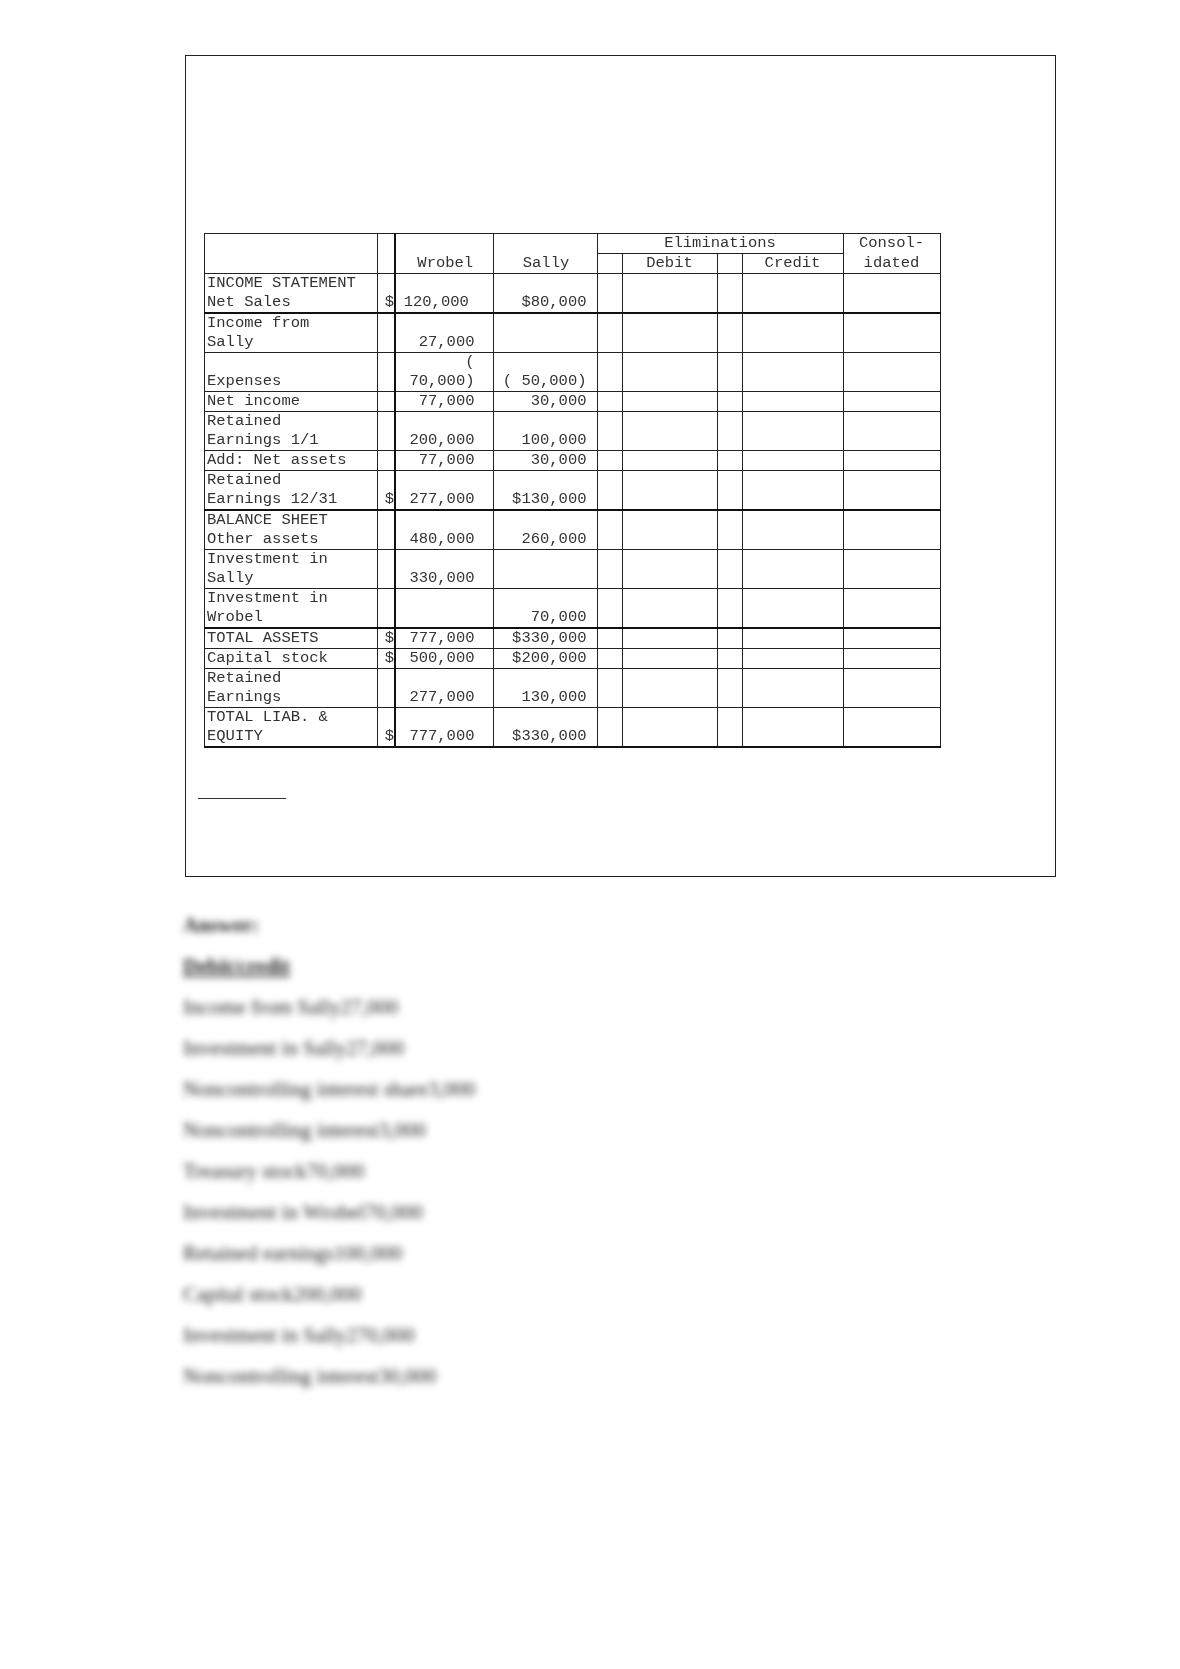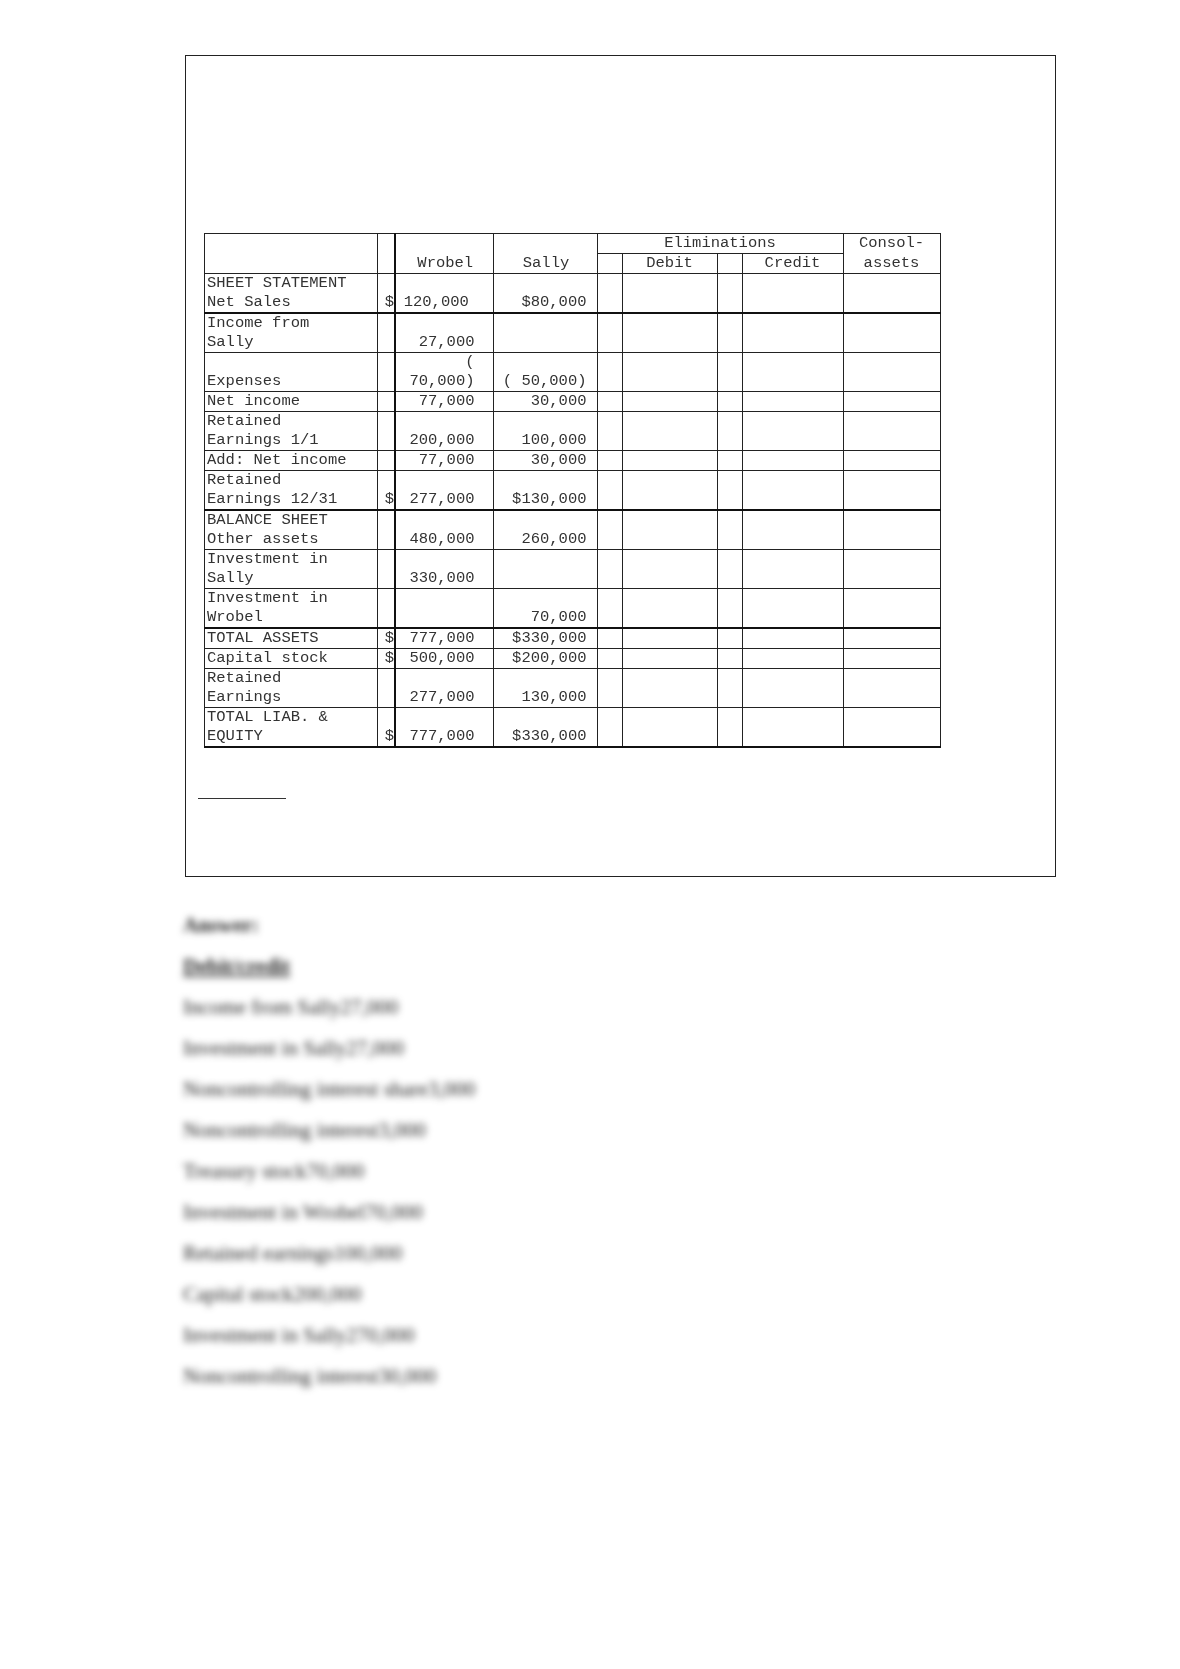--- a/index.html
+++ b/index.html
@@ -39,25 +39,25 @@
       <td class="num thickL hdr" rowspan="2" style="vertical-align:bottom !important;text-align:center;padding-right:0 !important;">Wrobel</td>
       <td class="nums hdr" rowspan="2" style="vertical-align:bottom !important;text-align:center;padding-right:0 !important;">Sally</td>
       <td class="hdr" colspan="4">Eliminations</td>
       <td class="con hdr" style="border-bottom:none;">Consol-</td>
     </tr>
     <tr class="rowh1 thickB">
       <td class="nar"></td>
       <td class="deb hdr">Debit</td>
       <td class="nar"></td>
       <td class="cre hdr">Credit</td>
-      <td class="con hdr" style="border-top:none;">assets</td>
+      <td class="con hdr" style="border-top:none;">idated</td>
     </tr>
   <tr class="rowh2">
         <td class="lbl" style="border-bottom: 2px solid rgb(17, 17, 17);">
-          <div>SHEET STATEMENT</div>
+          <div>INCOME STATEMENT</div>
           <div>Net Sales</div>
         </td>
         <td class="dol" style="border-bottom: 2px solid rgb(17, 17, 17);">$</td>
         <td class="num thickL" style="border-bottom: 2px solid rgb(17, 17, 17); text-align: center;">120,000</td>
         <td class="nums" style="border-bottom: 2px solid rgb(17, 17, 17);">$80,000</td>
         <td class="nar" style="border-bottom: 2px solid rgb(17, 17, 17);"></td>
         <td class="deb" style="border-bottom: 2px solid rgb(17, 17, 17);"></td>
         <td class="nar" style="border-bottom: 2px solid rgb(17, 17, 17);"></td>
         <td class="cre" style="border-bottom: 2px solid rgb(17, 17, 17);"></td>
         <td class="con" style="border-bottom: 2px solid rgb(17, 17, 17);"></td>
@@ -111,21 +111,21 @@
         <td class="num thickL">200,000</td>
         <td class="nums">100,000</td>
         <td class="nar"></td>
         <td class="deb"></td>
         <td class="nar"></td>
         <td class="cre"></td>
         <td class="con"></td>
       </tr>
       <tr class="rowh1">
         <td class="lbl">
-          <div>Add: Net income</div>
+          <div>Add: Net assets</div>
         </td>
         <td class="dol"></td>
         <td class="num thickL">77,000</td>
         <td class="nums">30,000</td>
         <td class="nar"></td>
         <td class="deb"></td>
         <td class="nar"></td>
         <td class="cre"></td>
         <td class="con"></td>
       </tr>

